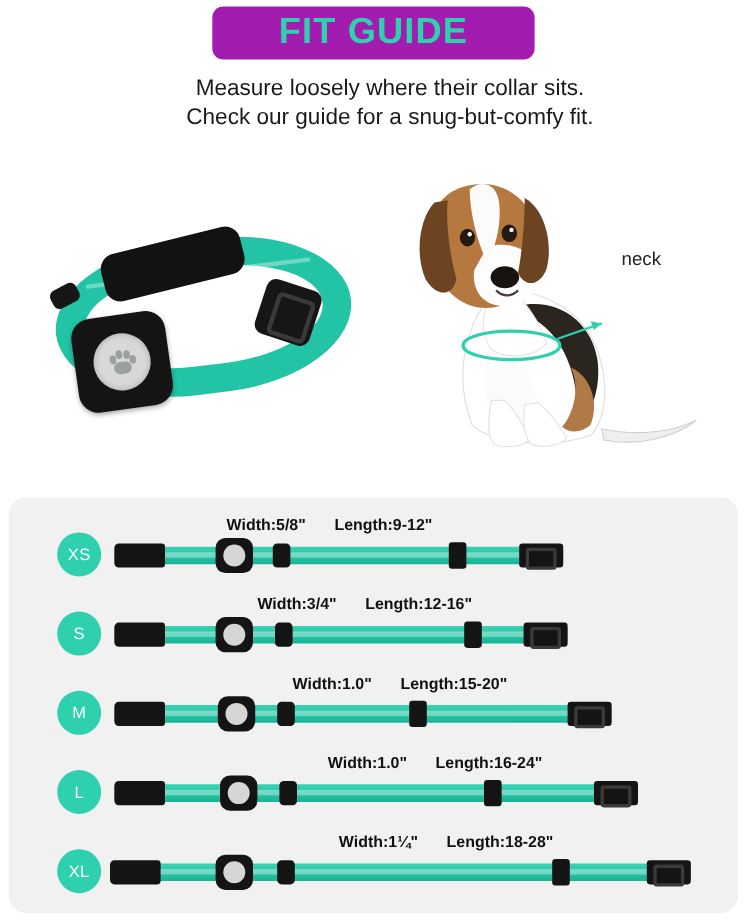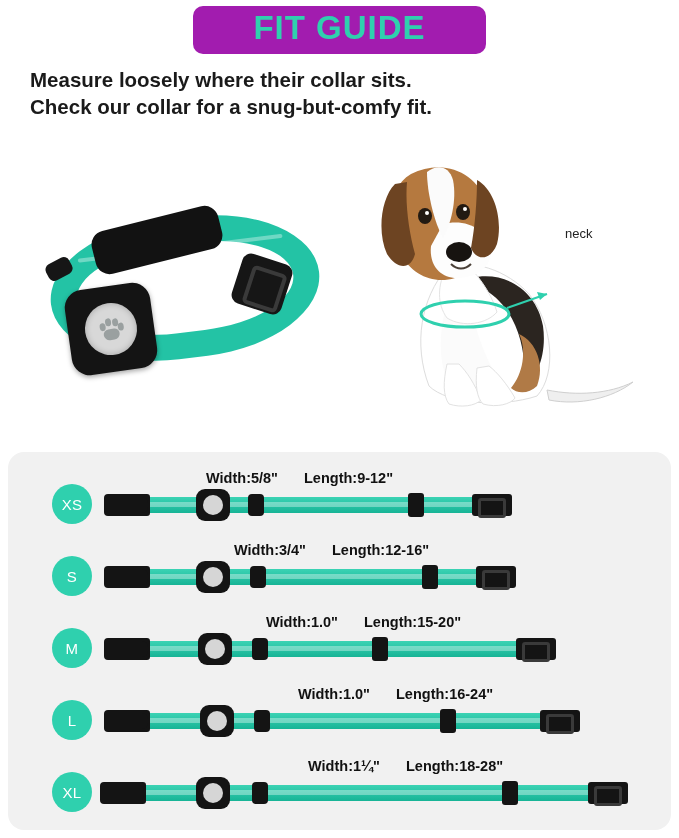--- a/index.html
+++ b/index.html
@@ -31,25 +31,26 @@
   .title-text {
     font-size: 33px;
     font-weight: bold;
     letter-spacing: 1px;
     color: #2fd0ae;
     line-height: 40px;
     text-align: center;
   }
 
   .subtitle {
+    text-align: center;
     font-size: 20.5px;
     line-height: 27px;
     color: #1a1a1a;
     margin-top: 12px;
-    font-weight: bold;
+    font-weight: normal;
     padding-left: 30px;
   }
 
   
   .hero {
     position: relative;
     width: 679px;
     height: 320px;
     margin-top: 8px;
   }
@@ -165,21 +166,21 @@
     right: 28px;
     top: 0px;
     width: 300px;
     height: 300px;
   }
   .dog-svg { display: block; }
   .neck-label {
     position: absolute;
     left: 214px;
     top: 98px;
-    font-size: 13px;
+    font-size: 17px;
     color: #222;
     text-align: right;
   }
 
   
   .chart-panel {
     position: absolute;
     left: 8px;
     top: 452px;
     width: 663px;
@@ -312,21 +313,21 @@
 </head>
 <body>
 
 <div class="title-wrap">
   <div class="title-pill">
     <div class="title-text">FIT GUIDE</div>
   </div>
 </div>
 
 <div class="subtitle">Measure loosely where their collar sits.</div>
-<div class="subtitle" style="margin-top:0">Check our collar for a snug-but-comfy fit.</div>
+<div class="subtitle" style="margin-top:0">Check our guide for a snug-but-comfy fit.</div>
 
 <div class="hero">
 
   <div class="collar-photo">
     <div class="collar-loop"></div>
     <div class="collar-pad"></div>
     <div class="collar-buckle"></div>
     <div class="collar-tab"></div>
     <div class="airtag-case">
       <div class="airtag-disc">

